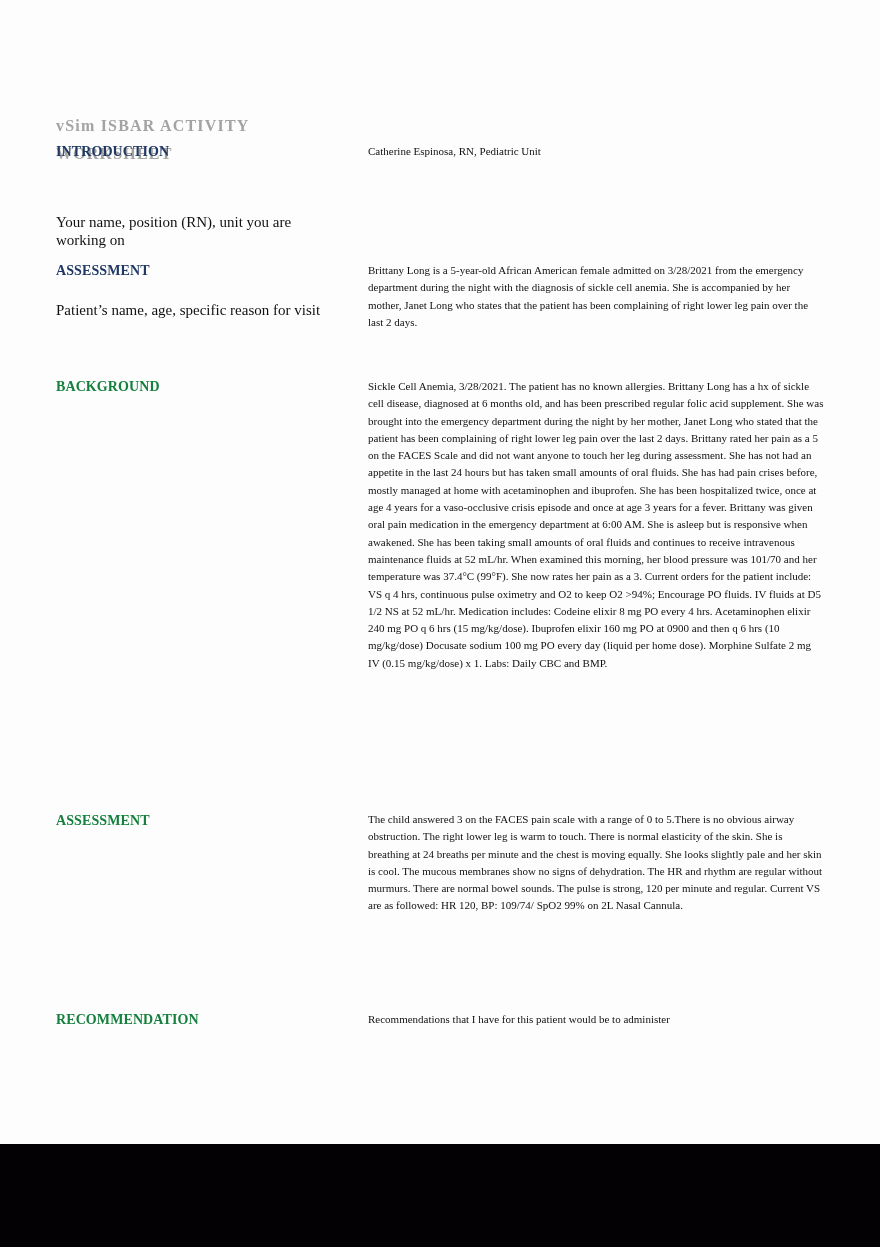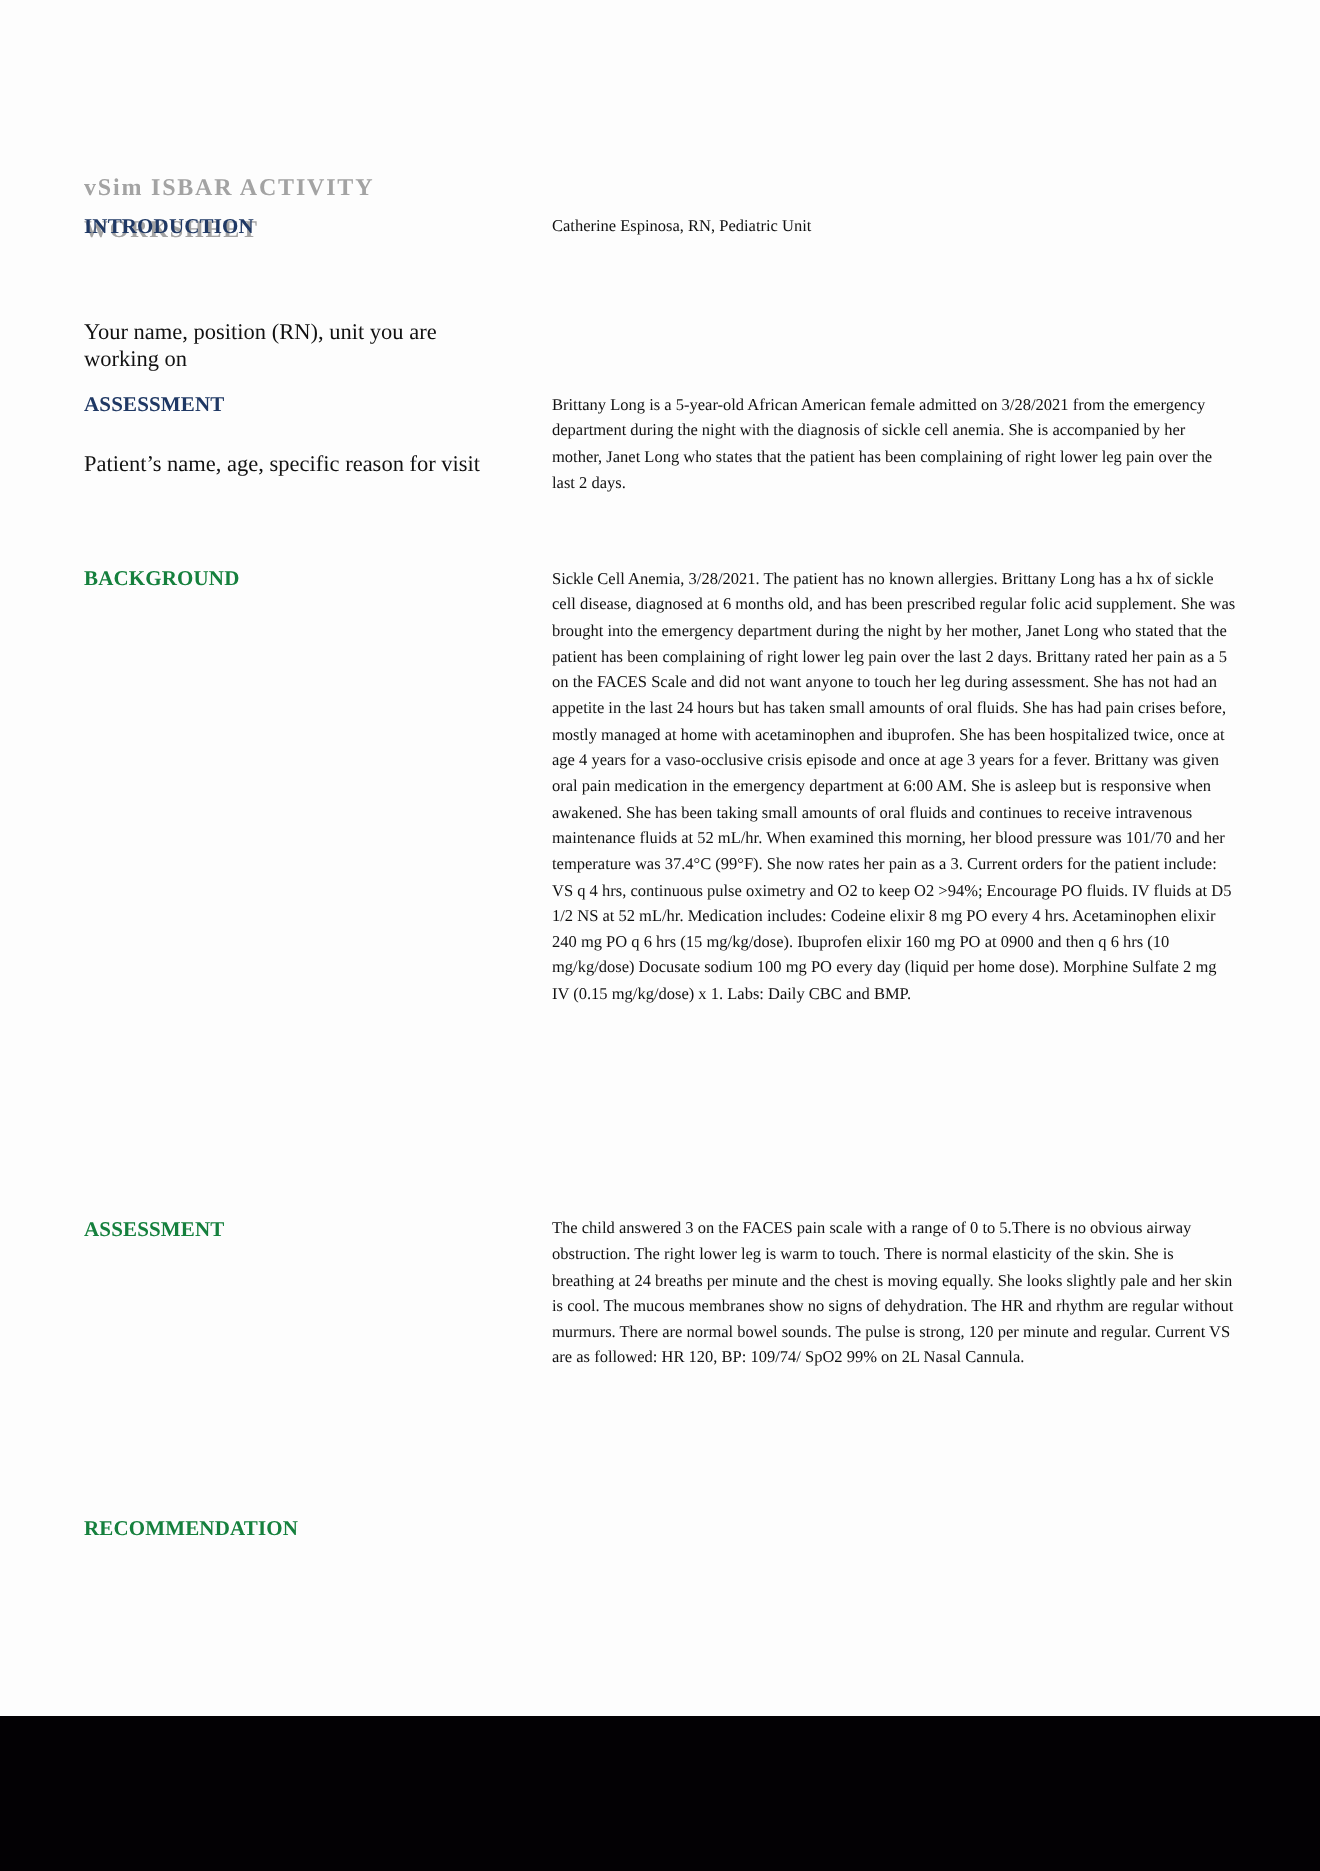--- a/index.html
+++ b/index.html
@@ -45,16 +45,17 @@
   <div class="sec-sub" style="top:301px;">Patient’s name, age, specific reason for visit</div>
   <div class="sec-body" style="top:262px;">Brittany Long is a 5-year-old African American female admitted on 3/28/2021 from the emergency department during the night with the diagnosis of sickle cell anemia. She is accompanied by her mother, Janet Long who states that the patient has been complaining of right lower leg pain over the last 2 days.</div>
 
   <div class="sec-head black" style="top:378px;">BACKGROUND</div>
   <div class="sec-body" style="top:378px;">Sickle Cell Anemia, 3/28/2021. The patient has no known allergies. Brittany Long has a hx of sickle cell disease, diagnosed at 6 months old, and has been prescribed regular folic acid supplement. She was brought into the emergency department during the night by her mother, Janet Long who stated that the patient has been complaining of right lower leg pain over the last 2 days. Brittany rated her pain as a 5 on the FACES Scale and did not want anyone to touch her leg during assessment. She has not had an appetite in the last 24 hours but has taken small amounts of oral fluids. She has had pain crises before, mostly managed at home with acetaminophen and ibuprofen. She has been hospitalized twice, once at age 4 years for a vaso-occlusive crisis episode and once at age 3 years for a fever. Brittany was given oral pain medication in the emergency department at 6:00 AM. She is asleep but is responsive when awakened. She has been taking small amounts of oral fluids and continues to receive intravenous maintenance fluids at 52 mL/hr. When examined this morning, her blood pressure was 101/70 and her temperature was 37.4°C (99°F). She now rates her pain as a 3. Current orders for the patient include: VS q 4 hrs, continuous pulse oximetry and O2 to keep O2 &gt;94%; Encourage PO fluids. IV fluids at D5 1/2 NS at 52 mL/hr. Medication includes: Codeine elixir 8 mg PO every 4 hrs. Acetaminophen elixir 240 mg PO q 6 hrs (15 mg/kg/dose). Ibuprofen elixir 160 mg PO at 0900 and then q 6 hrs (10 mg/kg/dose) Docusate sodium 100 mg PO every day (liquid per home dose). Morphine Sulfate 2 mg IV (0.15 mg/kg/dose) x 1. Labs: Daily CBC and BMP.</div>
 
   <div class="sec-head black" style="top:812px;">ASSESSMENT</div>
   <div class="sec-body" style="top:811px;">The child answered 3 on the FACES pain scale with a range of 0 to 5.There is no obvious airway obstruction. The right lower leg is warm to touch. There is normal elasticity of the skin. She is breathing at 24 breaths per minute and the chest is moving equally. She looks slightly pale and her skin is cool. The mucous membranes show no signs of dehydration. The HR and rhythm are regular without murmurs. There are normal bowel sounds. The pulse is strong, 120 per minute and regular. Current VS are as followed: HR 120, BP: 109/74/ SpO2 99% on 2L Nasal Cannula.</div>
 
   <div class="sec-head black" style="top:1011px;">RECOMMENDATION</div>
+  <div class="sec-body" style="top:1011px;">Recommendations that I have for this patient would be to administer</div>
 
 </div>
 
 <div class="footer-band"></div>
 
 </body></html>

